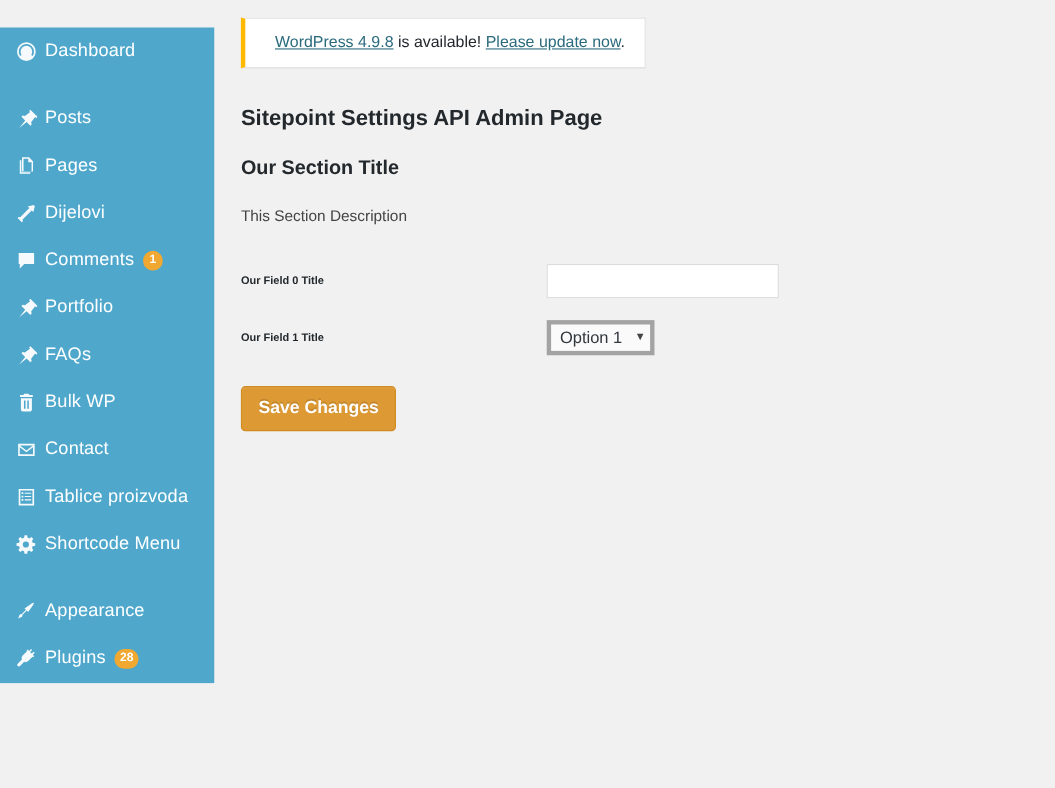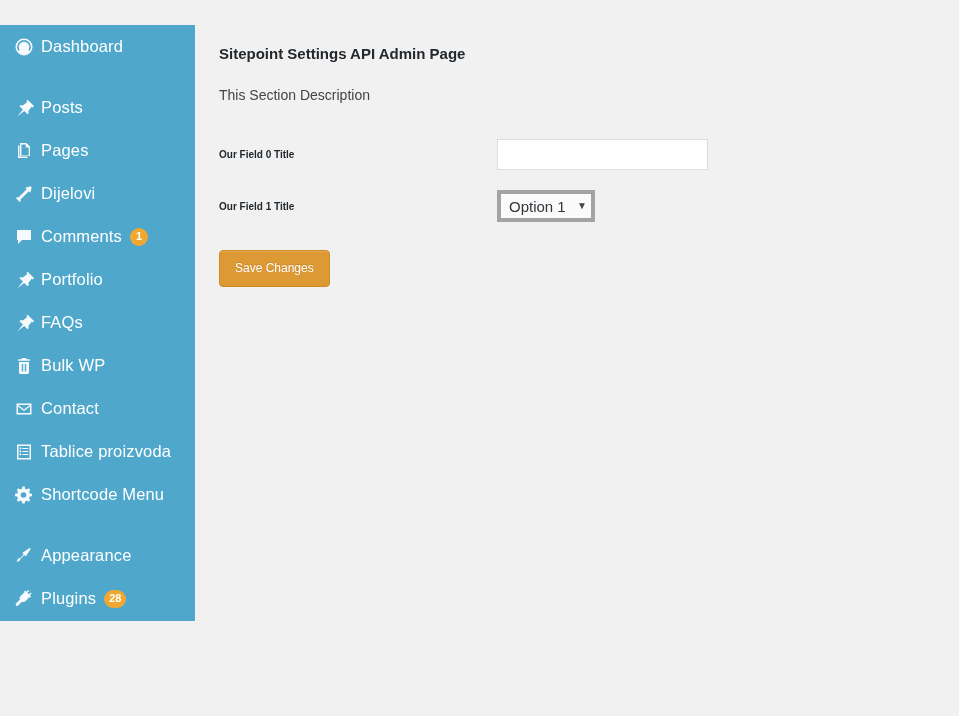--- a/index.html
+++ b/index.html
@@ -97,21 +97,21 @@
     color: #23282d;
     line-height: 1.4;
     white-space: nowrap;
   }
   .notice a {
     color: #2a6a7d;
     text-decoration: underline;
   }
 
   h1.page-title {
-    font-size: 15px;
+    font-size: 20px;
     font-weight: bold;
     color: #23282d;
     margin: 33px 0 0 0;
     line-height: 1.3;
     padding: 0;
   }
   h2.section-title {
     font-size: 18px;
     font-weight: bold;
     color: #23282d;
@@ -184,27 +184,28 @@
     line-height: 1;
   }
 
   p.submit { margin: 18px 0 0 0; padding: 0; }
   .button-primary {
     display: inline-block;
     background: #dd9933;
     border: 1px solid #d18b23;
     border-radius: 4px;
     color: #ffffff;
-    font-size: 12px;
+    font-size: 16px;
     line-height: 1;
     padding: 11px 15px 12px 15px;
     cursor: pointer;
     text-shadow: 0 -1px 0 rgba(0,0,0,.12);
     box-shadow: inset 0 1px 0 rgba(255,255,255,.18);
     font-family: inherit;
+    font-weight: bold;
   }
 </style>
 </head>
 <body>
 
 <div id="screen">
 
   <nav id="adminmenu" style="background: rgb(79, 168, 204);">
 
     <a class="menu-item">
@@ -346,23 +347,27 @@
           </svg>
       </span>
       <span class="mi-label">Please</span>
     </a>
 
   </nav>
 
   <div id="wpbody">
     <div id="wpbody-inner">
 
+      <div class="notice" style="border-left-color: rgb(255, 185, 0);">
+        <p><a href="#" style="color: rgb(42, 106, 125);">WordPress 4.9.8</a><span> is available! </span><a href="#" style="color: rgb(42, 106, 125);">Please update now</a><span>.</span></p>
+      </div>
 
       <h1 class="page-title">Sitepoint Settings API Admin Page</h1>
 
+      <h2 class="section-title">Our Section Title</h2>
 
       <p class="section-desc">This Section Description</p>
 
       <table class="form-table">
         <tbody>
           <tr>
             <th scope="row">Our Field 0 Title</th>
             <td>
               <input class="regular-text" type="text" value="" style="">
             </td>

